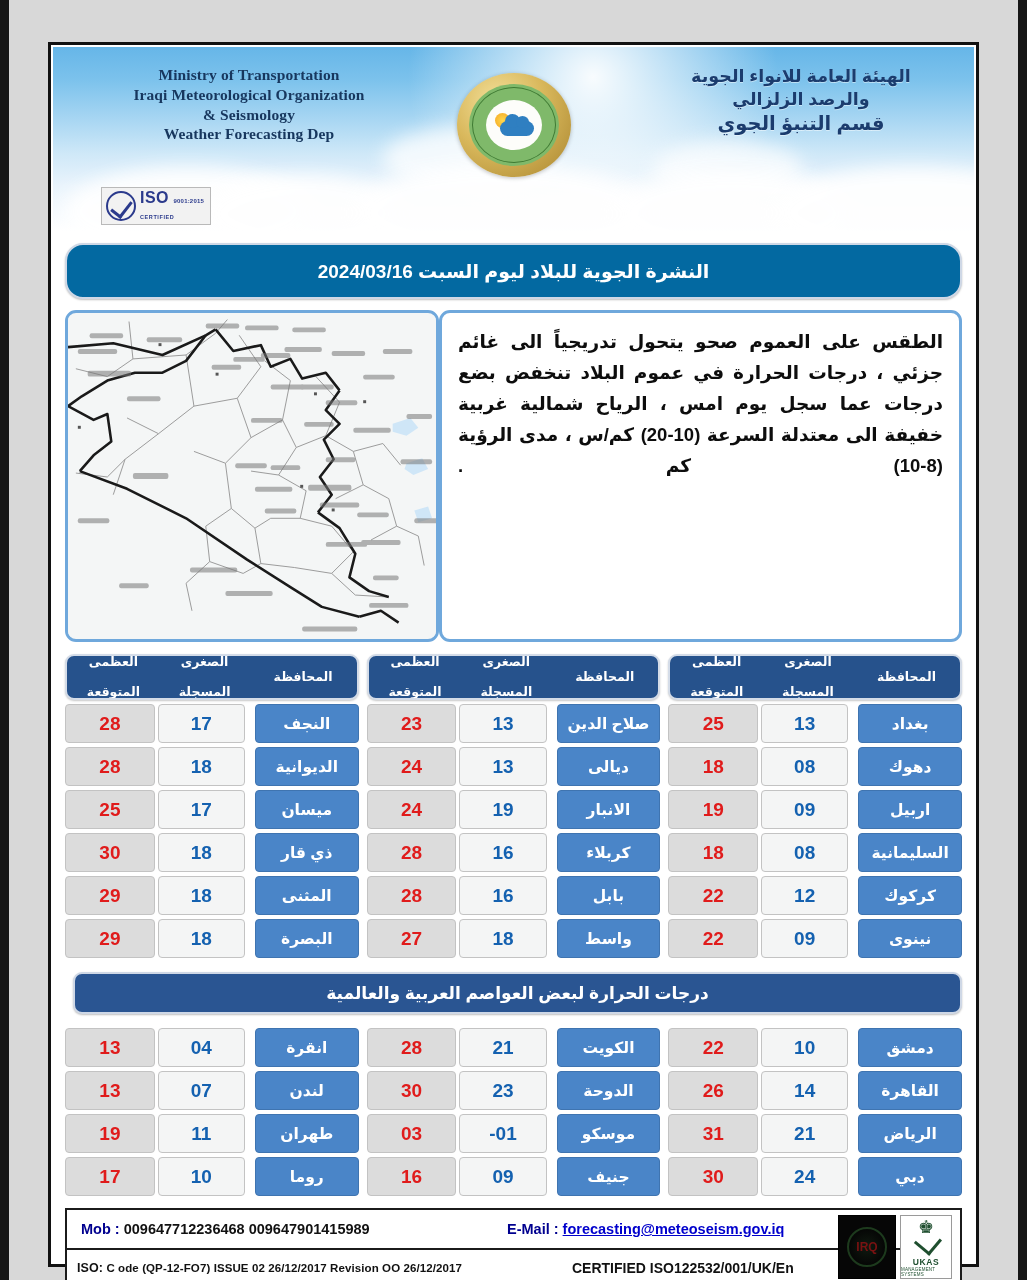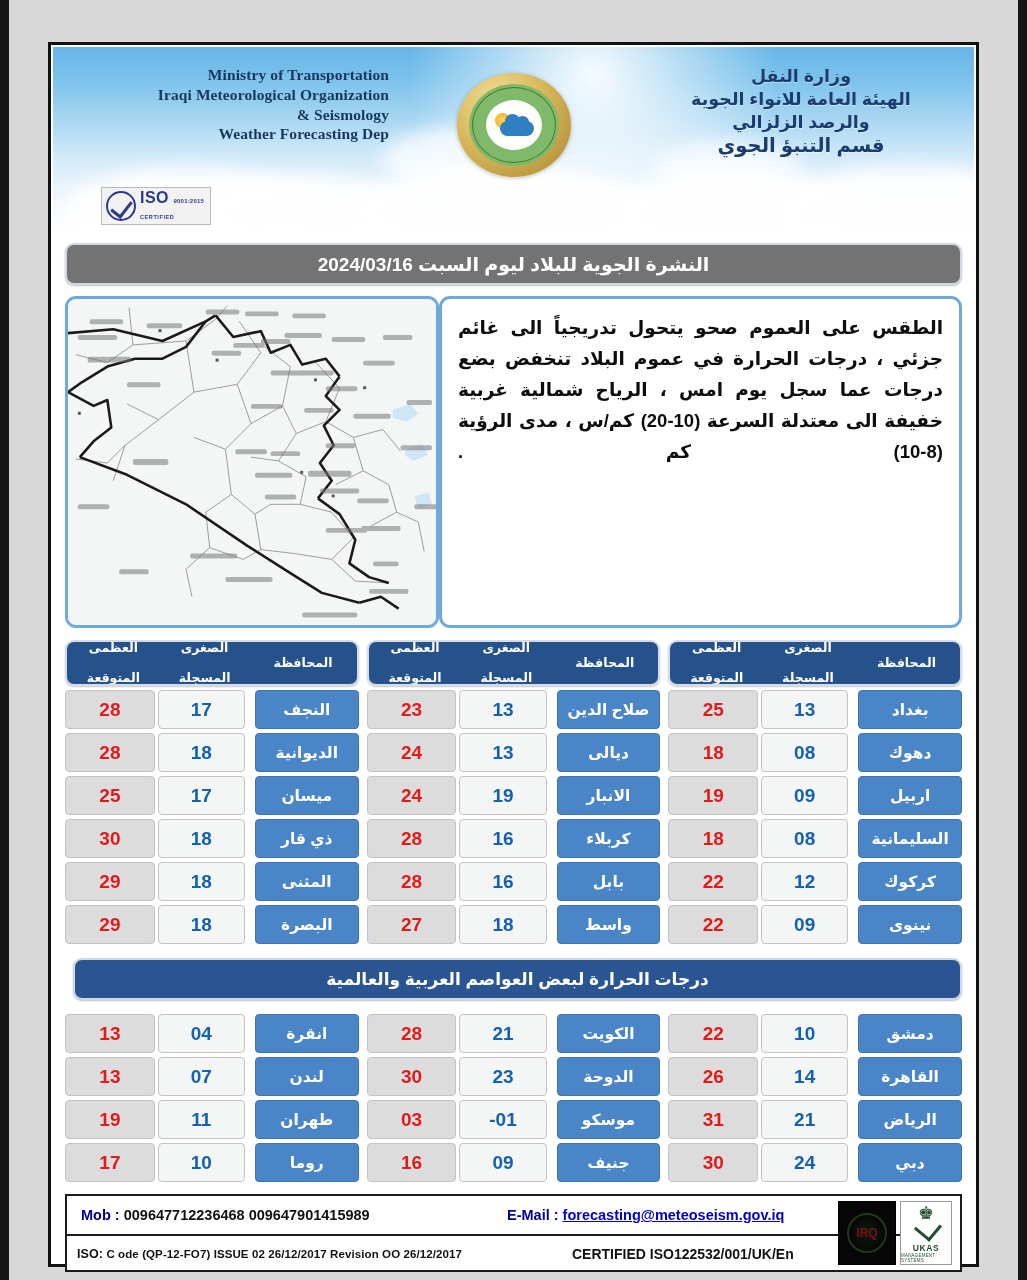--- a/index.html
+++ b/index.html
@@ -68,21 +68,21 @@
 
   .ministry-en {
     position: absolute; left: 56px; top: 18px;
     width: 280px; text-align: center;
     direction: ltr;
     font-family: "Liberation Serif", "DejaVu Serif", serif;
     font-size: 15.5px; line-height: 1.28;
     color: #17375e; font-weight: 600;
     letter-spacing: .1px;
   }
-  .ministry-en div { white-space: nowrap; text-align: right; }
+  .ministry-en div { white-space: nowrap; }
 
   .ministry-ar {
     position: absolute; right: 28px; top: 18px;
     text-align: center; width: 290px;
     color: #1b3c6e; font-weight: bold;
     font-size: 17.5px; line-height: 1.3;
     text-shadow: 0 1px 0 rgba(255,255,255,.45);
   }
   .ministry-ar .big { font-size: 19.5px; }
 
@@ -149,24 +149,24 @@
     transform: rotate(38deg);
   }
   .iso-txt { line-height: 1; }
   .iso-txt .l1 { font-size: 16px; font-weight: bold; color: #2b3a8c; letter-spacing: .5px; }
   .iso-txt .l2 { font-size: 6px; font-weight: bold; color: #2b3a8c; letter-spacing: .2px; }
   .iso-txt .l3 { font-size: 5.5px; font-weight: bold; color: #2b3a8c; letter-spacing: .6px; }
 
   
   .title-bar {
     margin: 12px 14px 0 14px;
-    height: 42px;
-    background: #737373;
+    height: 56px;
+    background: #0369a1;
     border: 2px solid #cfd8e6;
-    border-radius: 9px;
+    border-radius: 18px;
     display: flex; align-items: center; justify-content: center;
     color: #ffffff; font-weight: bold; font-size: 19px;
     box-shadow: 0 1px 2px rgba(0,0,0,.25);
   }
 
   
   .mid {
     display: flex;
     gap: 0;
     margin: 11px 14px 8px 14px;
@@ -380,21 +380,20 @@
     <div class="logo">
       <div class="logo-ring">
         <div class="logo-core">
           <span class="logo-sun"></span>
           <span class="logo-cloud"></span>
         </div>
       </div>
     </div>
 
     <div class="ministry-ar">
-      <div>وزارة النقل</div>
       <div>الهيئة العامة للانواء الجوية</div>
       <div>والرصد الزلزالي</div>
       <div class="big">قسم التنبؤ الجوي</div>
     </div>
 
     <div class="iso-badge">
       <span class="iso-check"></span>
       <span class="iso-txt">
         <span class="l1">ISO</span>
         <span class="l2">9001:2015</span>

